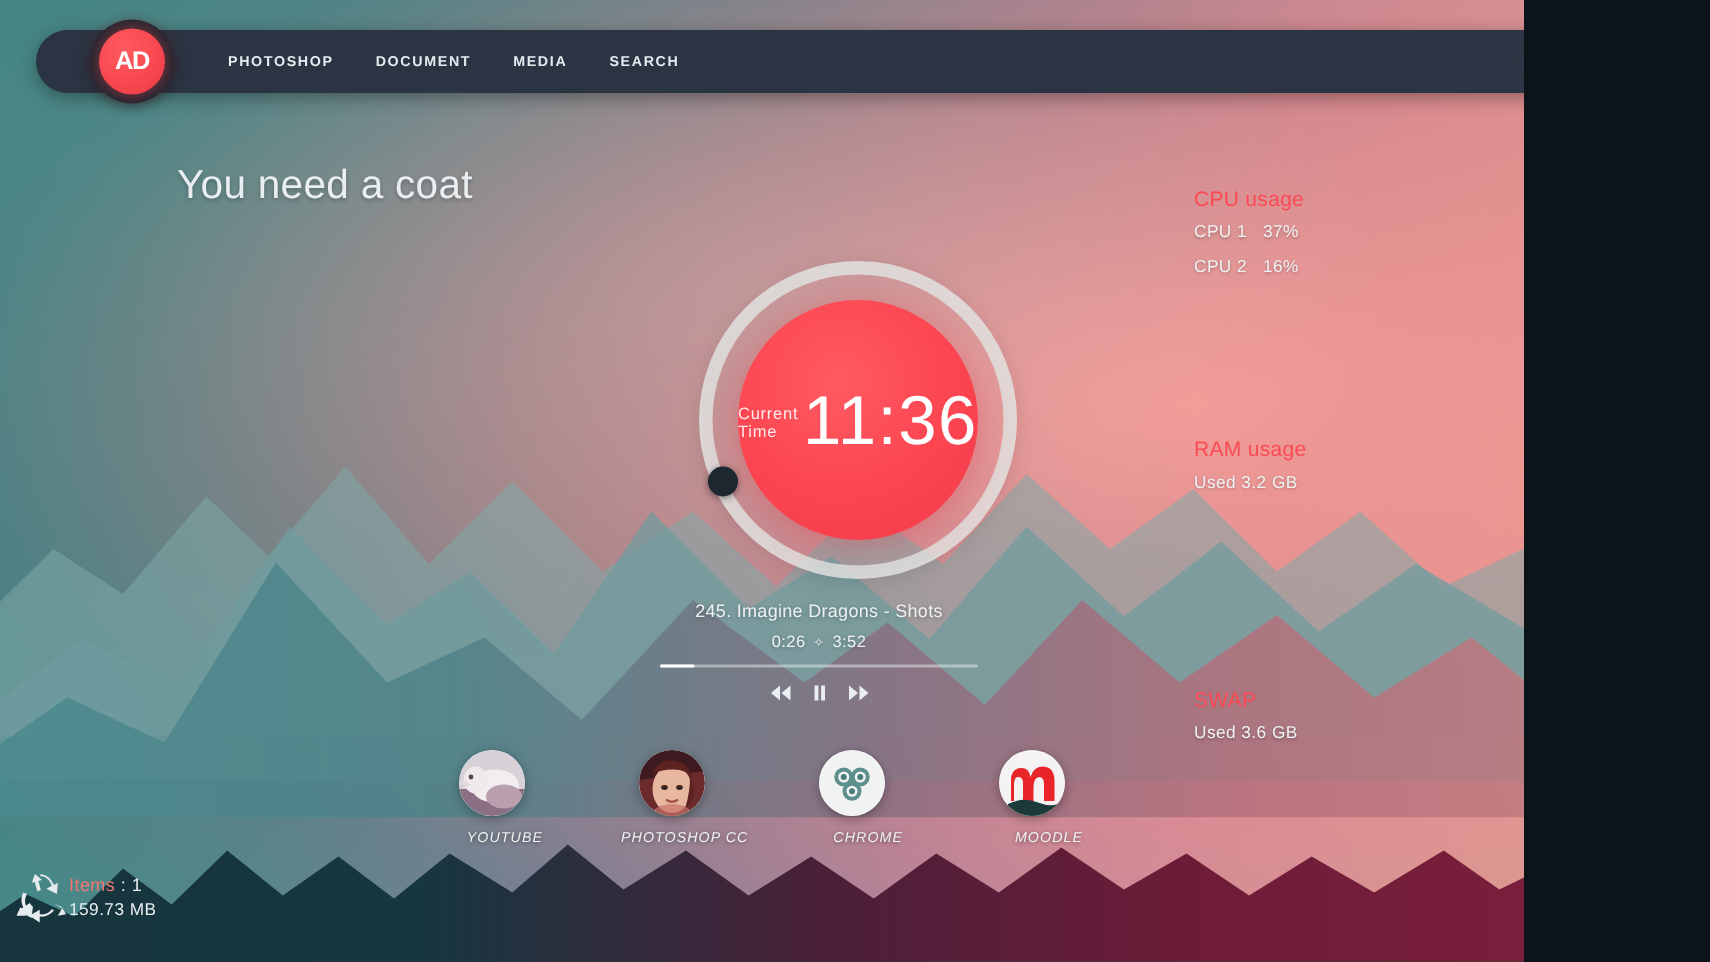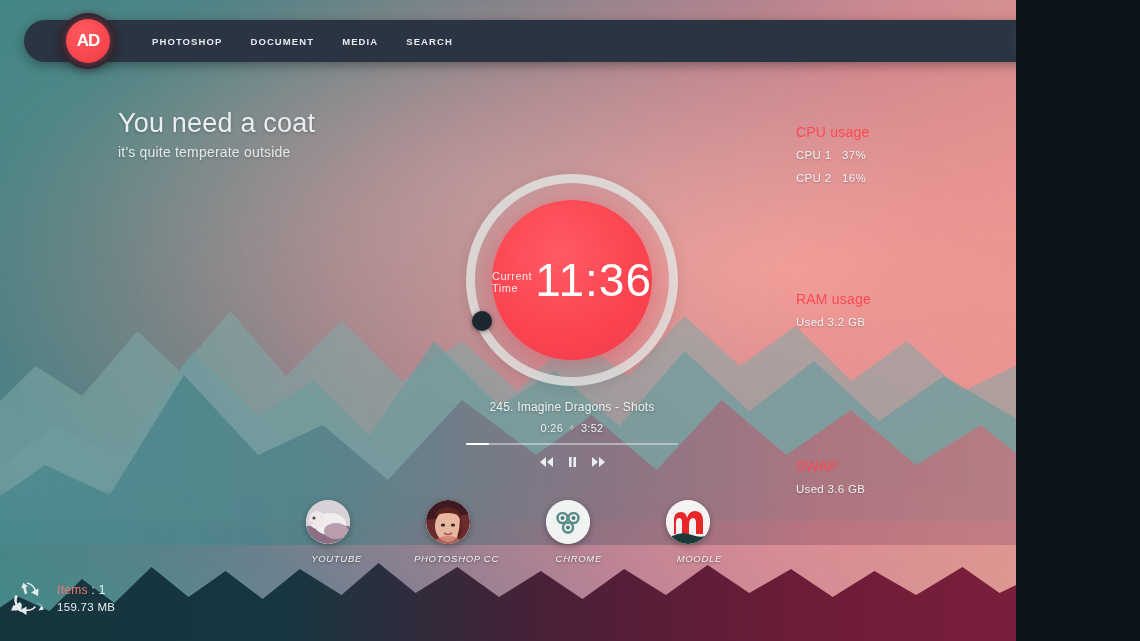--- a/index.html
+++ b/index.html
@@ -145,21 +145,21 @@
   #clock-knob{
     position:absolute; left:6px; top:137px;
     width:20px; height:20px; border-radius:50%;
     background:#1d2730;
     box-shadow:0 1px 5px rgba(0,0,0,.45);
     cursor:grab;
   }
 
   
   #player{
-    position:absolute; left:450px; top:400px; width:244px; z-index:15;
+    position:absolute; left:424px; top:400px; width:244px; z-index:15;
     text-align:center;
   }
   #track-title{
     color:#edf1f2; font-size:12px; letter-spacing:.2px;
     text-shadow:0 1px 3px rgba(0,0,0,.3);
   }
   #track-times{
     color:#edf1f2; font-size:11px; margin-top:8px; letter-spacing:.3px;
     text-shadow:0 1px 3px rgba(0,0,0,.3);
     display:flex; align-items:center; justify-content:center; gap:5px;
@@ -197,21 +197,21 @@
   .dock-label{
     margin-top:9px; color:#eef2f3; font-size:9.5px; letter-spacing:.7px;
     white-space:nowrap;
     text-shadow:0 1px 3px rgba(0,0,0,.45);
   }
   .dock-icon svg{ display:block; width:100%; height:100%; }
 
   
   #recycle{
     position:absolute; left:10px; top:582px; z-index:18;
-    display:flex; align-items:center; gap:13px; cursor:pointer;
+    display:flex; align-items:center; gap:2px; cursor:pointer;
   }
   #recycle-icon{ width:34px; height:34px; }
   #recycle-text{ line-height:1.45; }
   #recycle-l1{ font-size:12px; letter-spacing:.3px; }
   #recycle-l1 .lbl{ color:#f07770; }
   #recycle-l1 .val{ color:#e9eef0; }
   #recycle-size{ font-size:11.5px; color:#e9eef0; letter-spacing:.3px; }
 </style>
 </head>
 <body>
@@ -289,21 +289,20 @@
     <div id="nav-right">
       <div id="nav-orb"></div>
       <div id="nav-clock">
         <span class="dig">11:36</span>
       </div>
     </div>
   </div>
 
   <div id="greeting">
     <div id="greet-title">You need a coat</div>
-    <div id="greet-sub">it's quite temperate outside</div>
   </div>
 
   <div class="stat" id="stat-cpu">
     <div class="stat-title">CPU usage</div>
     <div class="stat-line">
       <span class="k">CPU 1</span>
       <span class="v">37%</span>
     </div>
     <div class="stat-line">
       <span class="k">CPU 2</span>

